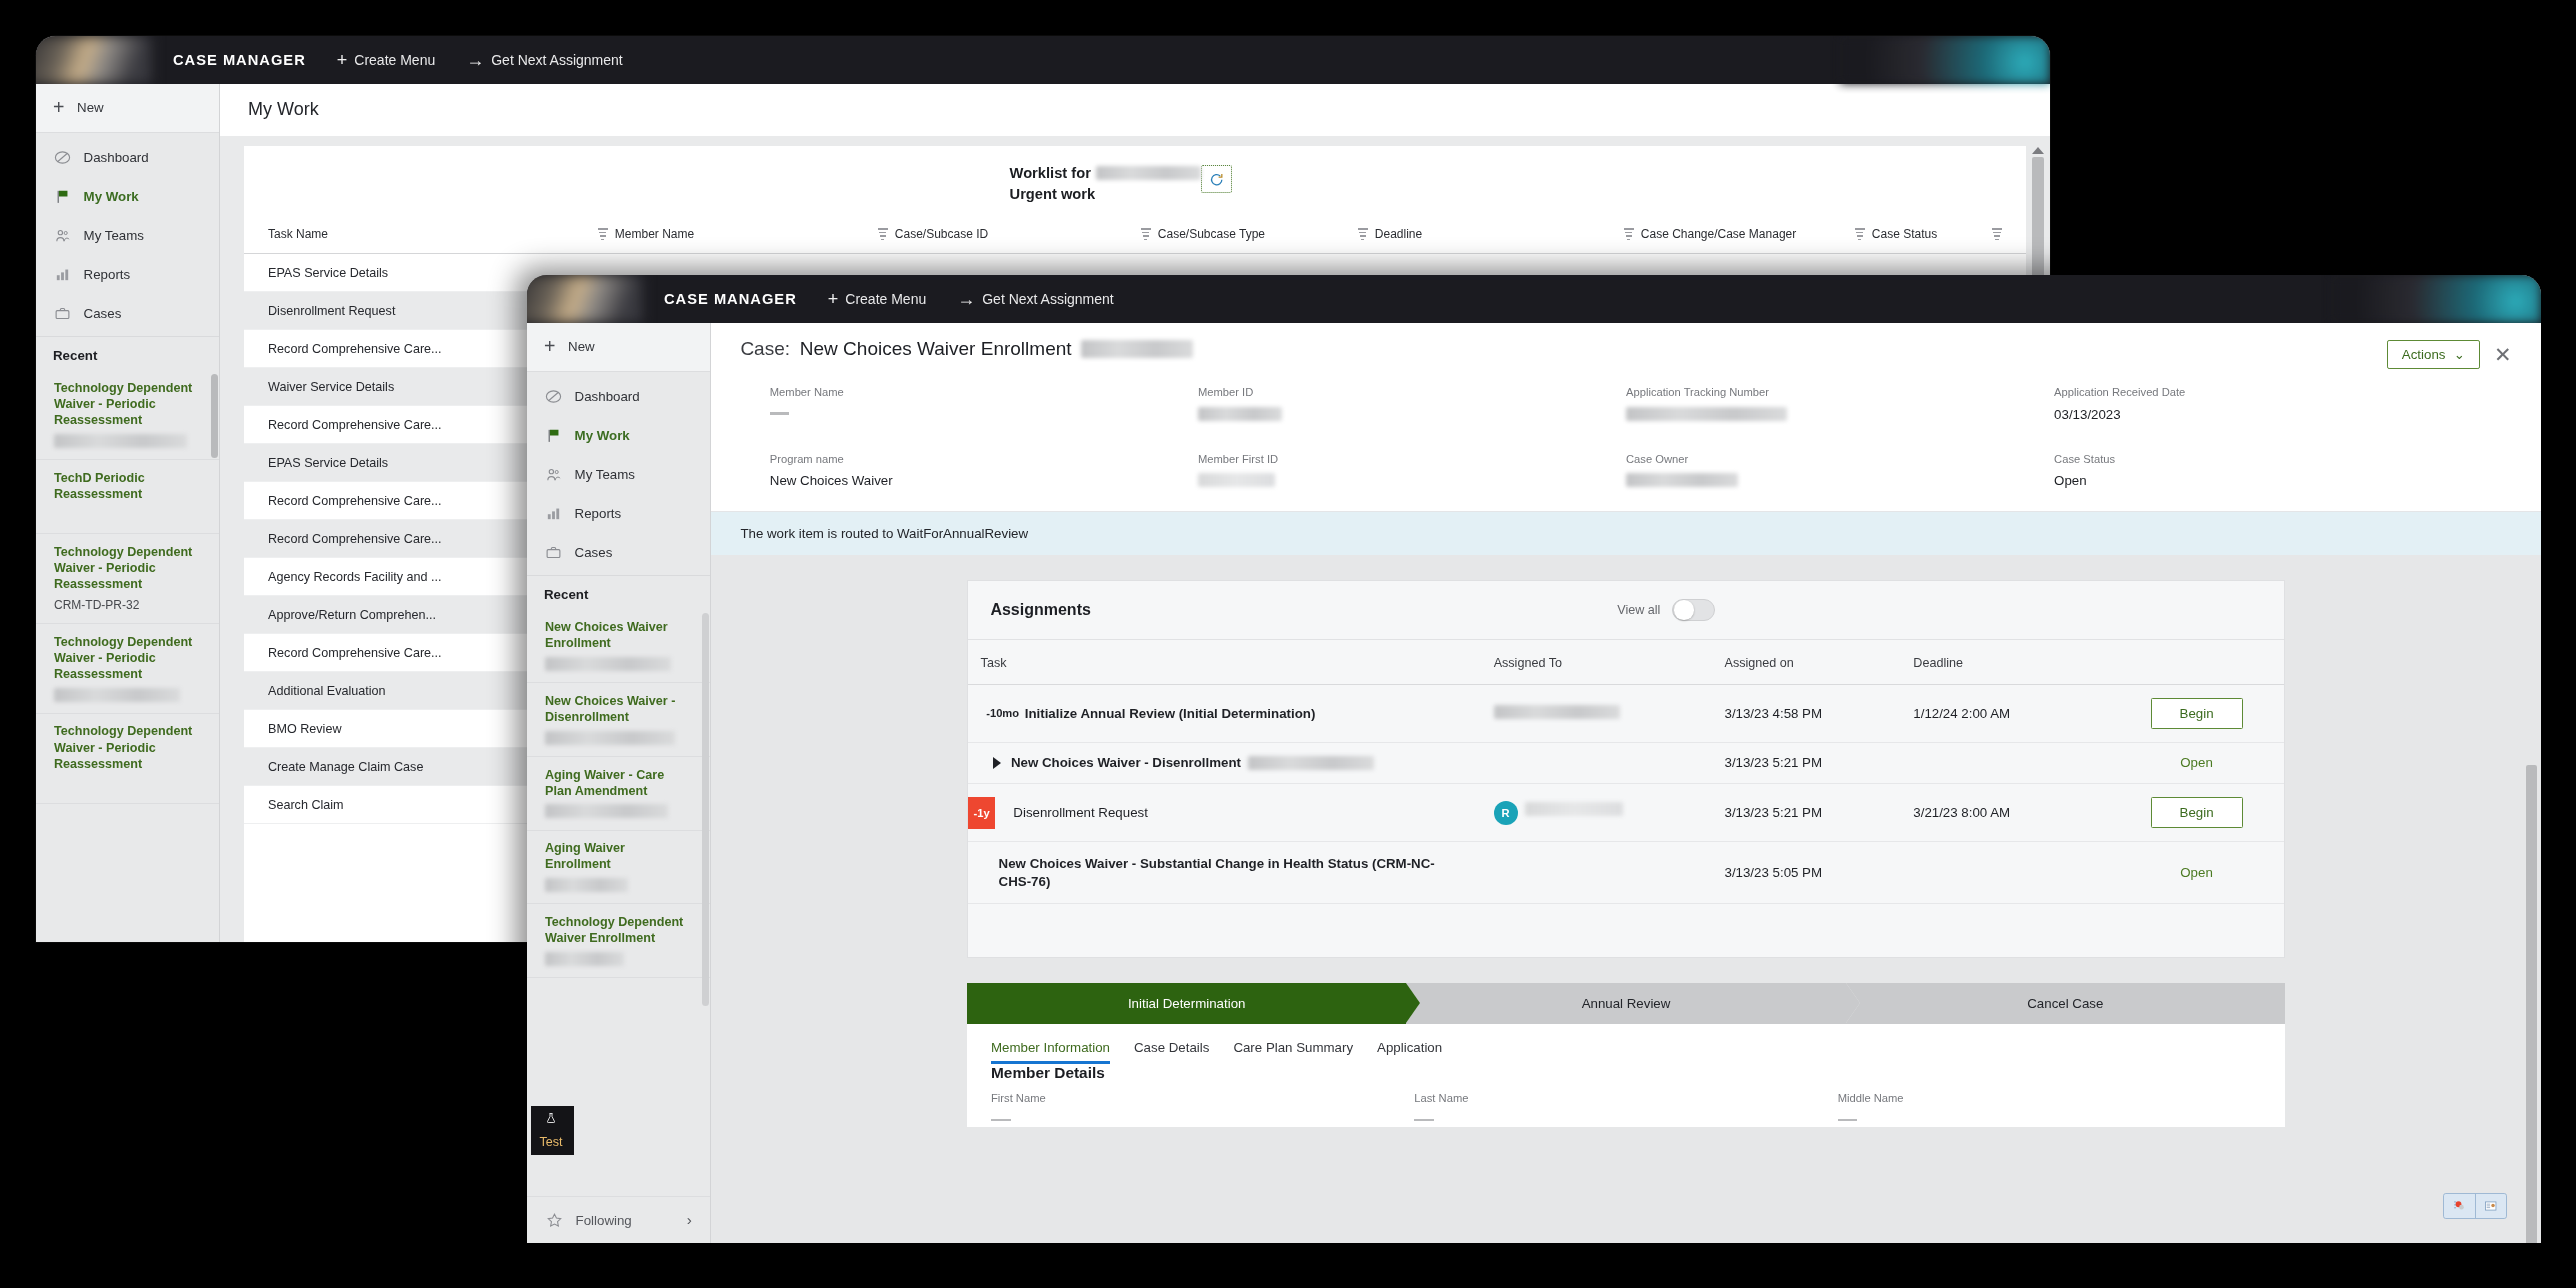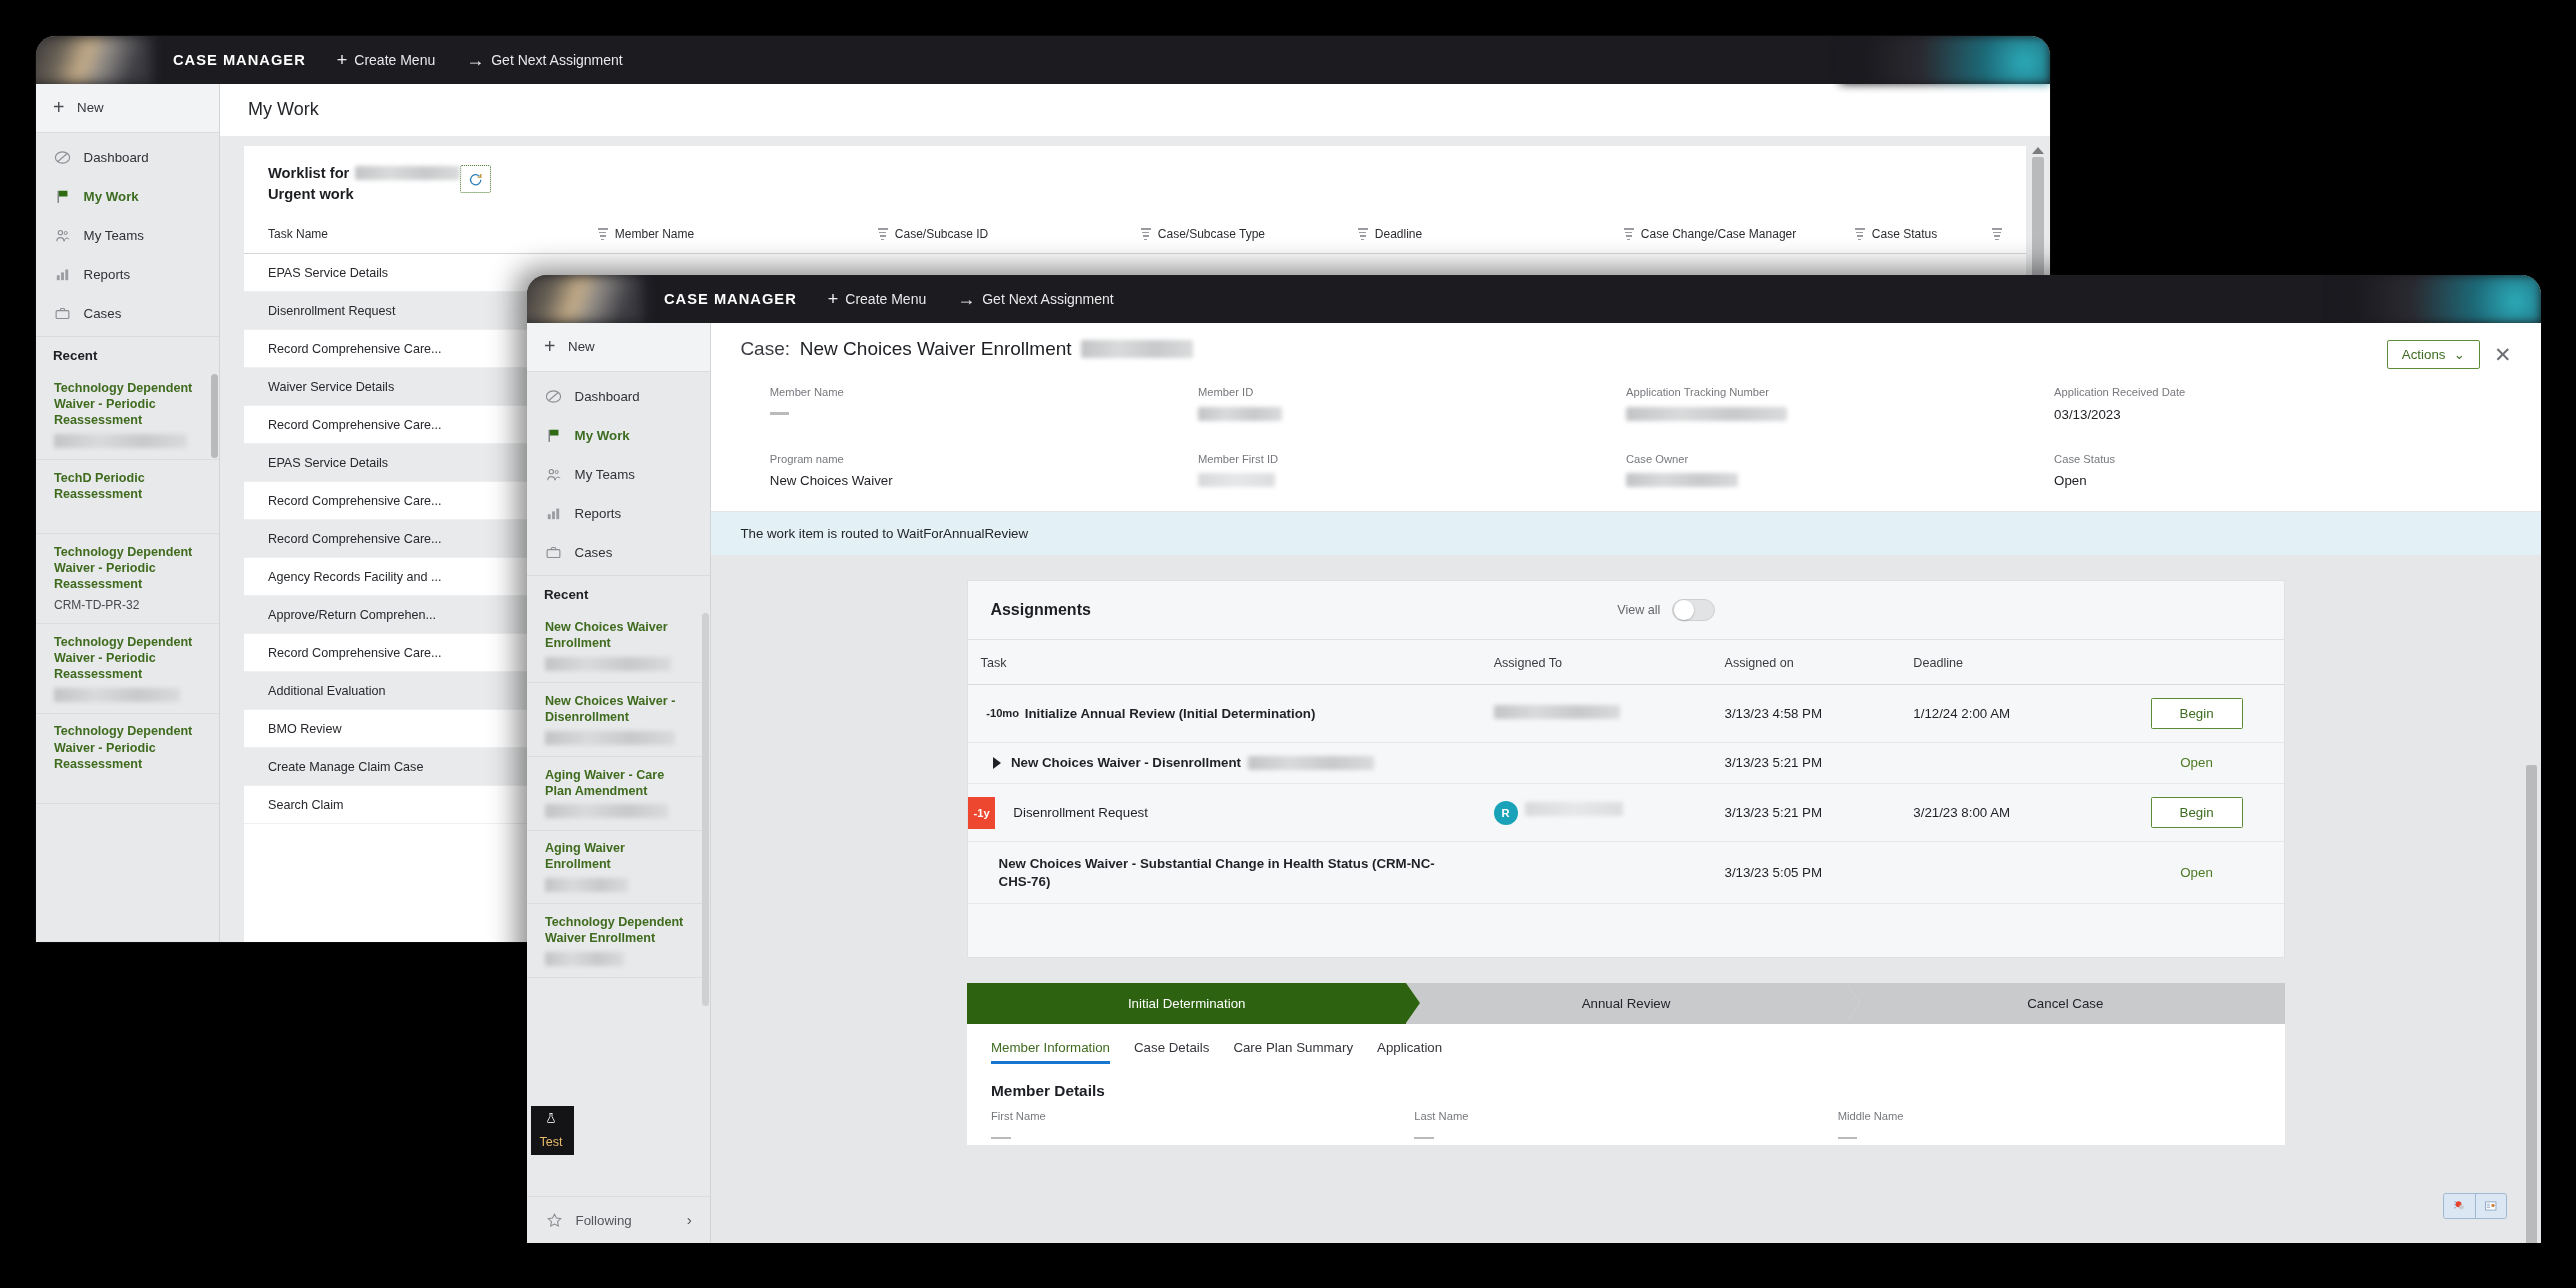--- a/index.html
+++ b/index.html
@@ -106,21 +106,21 @@
   .back-main { flex:1; background:#fff; display:flex; flex-direction:column; min-width:0; }
   .page-title-bar {
     padding: 15.4px 28px; background:#fff;
   }
   .page-title { font-size:18px; color:#24262b; }
   .back-content { flex:1; background:#e9eaeb; padding: 9.8px 0 0 0; position:relative; display:flex; }
   .worklist-card {
     flex:1; margin: 0 24px 0 24px; background:#fff; min-width:0;
     padding: 17px 0 0 0; position:relative;
   }
-  .worklist-head { padding: 0 24px; display:flex; align-items:flex-start; justify-content:flex-start; }
+  .worklist-head { padding: 0 24px; display:flex; align-items:flex-start; justify-content:center; }
   .wl-title { font-size:14.7px; font-weight:700; color:#1c1e22; line-height:1.45; }
   .wl-title .redact { vertical-align:-2.1px; margin-left:5.6px; }
   .refresh-btn {
     width:31px; height:28px; border:1.4px dotted #4a7a2a; border-radius:2.1px;
     display:flex; align-items:center; justify-content:center; margin-right:28px; margin-top:2.8px;
   }
   .wl-table { margin-top: 21px; width:100%; }
   .wl-thead { display:flex; padding: 0 24px 11.2px 24px; border-bottom:1.4px solid #d5d6d8; }
   .wl-th {
     font-size:12px; color:#2b2d32; display:flex; align-items:center; gap:7px;
@@ -254,21 +254,21 @@
     border-top:20.3px solid transparent; border-bottom:20.3px solid transparent;
     border-left:14px solid #fff; opacity:.55; z-index:1;
   }
   .stage-pill:first-child:before { display:none; }
 
   .tabs-panel { background:#fff; width:1318px; margin:0 auto; padding: 15.4px 24px 0 24px; }
   .tabs { display:flex; gap:24px; }
   .tab { font-size:13.3px; color:#34363b; padding-bottom:9.8px; position:relative; }
   .tab.active { color:#3f6b1f; }
   .tab.active:after { content:""; position:absolute; left:0; right:0; bottom:0; height:3.5px; background:#1675d1; }
-  .section-title { font-size:15.4px; font-weight:700; color:#1b1d22; margin-top:18px; }
+  .section-title { font-size:15.4px; font-weight:700; color:#1b1d22; }
   .member-grid { display:grid; grid-template-columns: repeat(3, 1fr); margin-top:9.8px; }
   .mg-label { font-size:11.2px; color:#76787d; }
   .mg-value { margin-top:11.2px; }
 
   .tooltip-test {
     position:absolute; background:#141417; color:#e9bb6a;
     font-size:12.6px; padding:5.6px 11.2px 5.6px 8.4px;
     display:flex; align-items:center; gap:7px; z-index:40;
   }
   .tooltip-test .ico { color:#fff; font-size:12.6px; }

